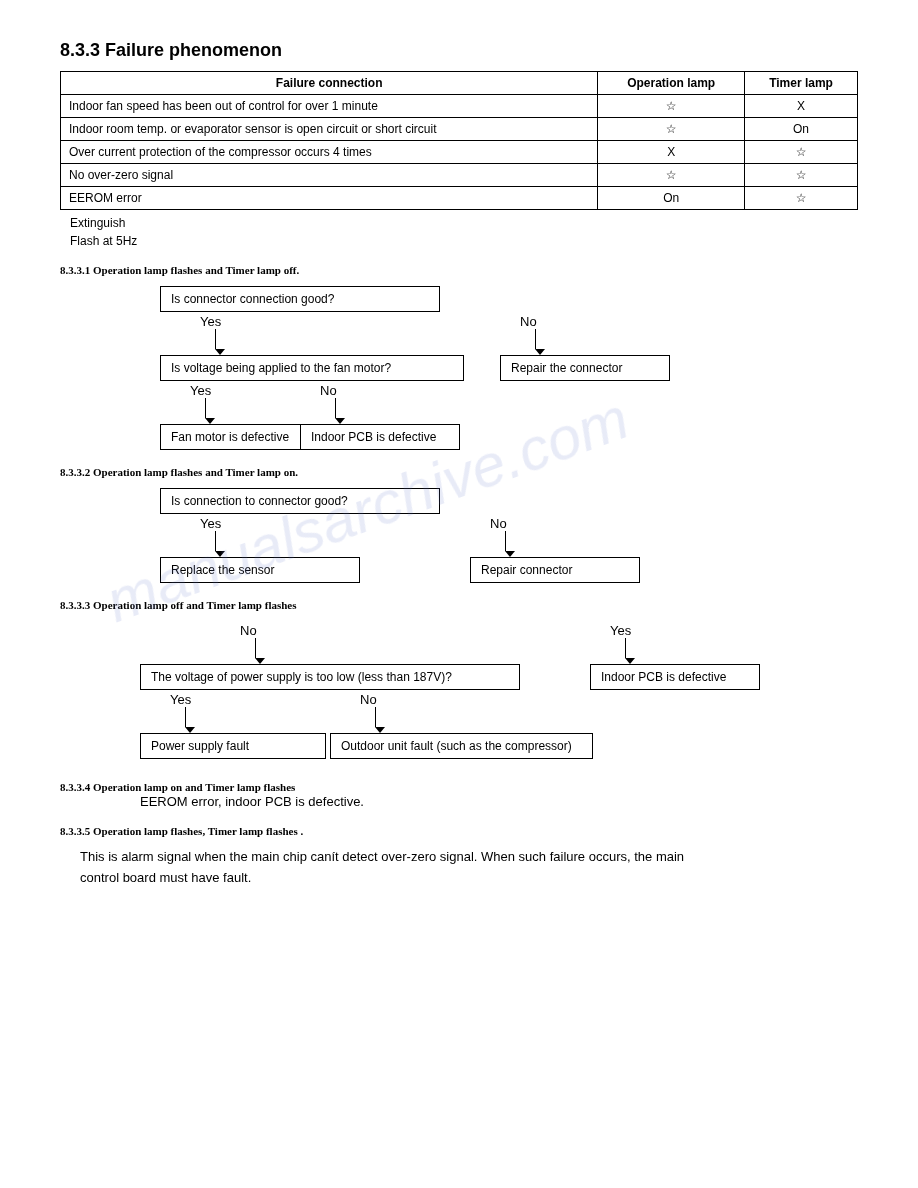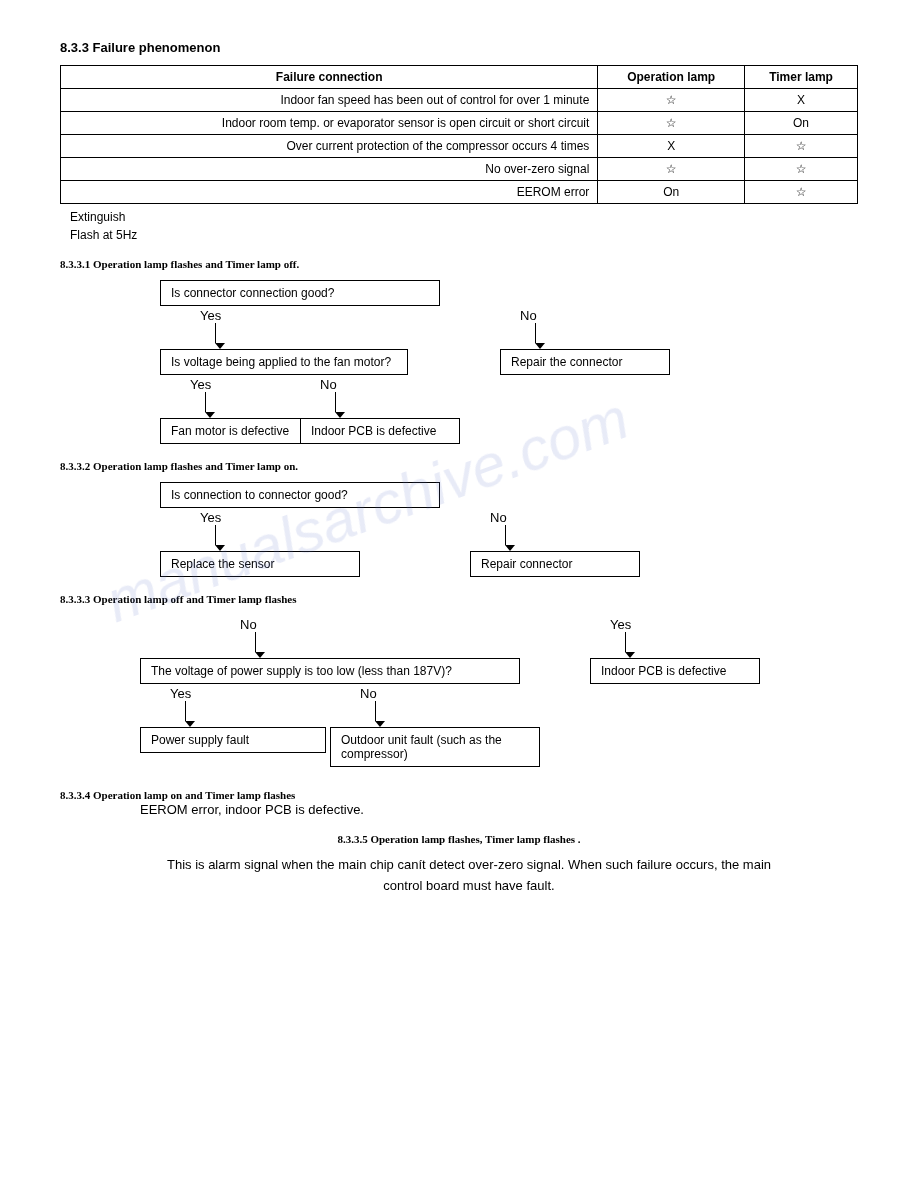--- a/index.html
+++ b/index.html
@@ -6,21 +6,21 @@
     body {
       background: #fff;
       font-family: Arial, sans-serif;
       font-size: 13px;
       color: #000;
       padding: 40px 60px;
       width: 918px;
       min-height: 1188px;
     }
     .section-title {
-      font-size: 13px;
+      font-size: 18px;
       font-weight: bold;
       margin-bottom: 10px;
     }
     .subsection-title {
       font-size: 11px;
       font-weight: bold;
       margin: 16px 0 10px 0;
       font-family: Liberation Serif, serif;
     }
     table {
@@ -32,21 +32,21 @@
       border: 1px solid #000;
       padding: 4px 8px;
       text-align: center;
       font-size: 12px;
     }
     th {
       background: #fff;
       font-weight: bold;
     }
     td:first-child {
-      text-align: right;
+      text-align: left;
     }
     .legend {
       font-size: 12px;
       margin: 4px 0 2px 10px;
     }
     .fc-box {
       border: 1px solid #000;
       padding: 5px 10px;
       display: inline-block;
       background: #fff;
@@ -141,21 +141,21 @@
   <div style="display:flex; align-items:flex-start; margin-left:60px; margin-top:0;">
 
     <div style="display:flex; flex-direction:column; align-items:flex-start; width:280px;">
       <div style="display:flex; align-items:center; margin-left:40px; margin-top:2px;">
         <span class="label-text">Yes</span>
       </div>
       <div style="display:flex; flex-direction:column; align-items:flex-start; margin-left:55px;">
         <div style="height:20px; width:1px; background:#000;"></div>
         <div style="width:0;height:0;border-left:5px solid transparent;border-right:5px solid transparent;border-top:6px solid #000;"></div>
       </div>
-      <div class="fc-box" style="width:248px; margin-left:0;">Is voltage being applied to the fan motor?</div>
+      <div class="fc-box" style="width:304px; margin-left:0;">Is voltage being applied to the fan motor?</div>
 
       <div style="display:flex; align-items:flex-start; width:260px; margin-top:0;">
         <div style="display:flex; flex-direction:column; align-items:flex-start; width:130px;">
           <div style="display:flex; align-items:center; margin-left:30px; margin-top:2px;">
             <span class="label-text">Yes</span>
           </div>
           <div style="display:flex; flex-direction:column; align-items:flex-start; margin-left:45px;">
             <div style="height:20px; width:1px; background:#000;"></div>
             <div style="width:0;height:0;border-left:5px solid transparent;border-right:5px solid transparent;border-top:6px solid #000;"></div>
           </div>
@@ -248,21 +248,21 @@
           <div class="fc-box" style="width:186px;">Power supply fault</div>
         </div>
         <div style="display:flex; flex-direction:column; align-items:flex-start; width:190px;">
           <div style="display:flex; align-items:center; margin-left:30px; margin-top:2px;">
             <span class="label-text">No</span>
           </div>
           <div style="display:flex; flex-direction:column; align-items:flex-start; margin-left:45px;">
             <div style="height:20px; width:1px; background:#000;"></div>
             <div style="width:0;height:0;border-left:5px solid transparent;border-right:5px solid transparent;border-top:6px solid #000;"></div>
           </div>
-          <div class="fc-box" style="width:210px;">Outdoor unit fault (such as the compressor)</div>
+          <div class="fc-box" style="width:263px;">Outdoor unit fault (such as the compressor)</div>
         </div>
       </div>
     </div>
 
     <div style="display:flex; flex-direction:column; align-items:flex-start; margin-left:20px;">
       <div style="display:flex; align-items:center; margin-left:20px; margin-top:2px;">
         <span class="label-text">Yes</span>
       </div>
       <div style="display:flex; flex-direction:column; align-items:flex-start; margin-left:35px;">
         <div style="height:20px; width:1px; background:#000;"></div>
@@ -271,18 +271,18 @@
       <div class="fc-box" style="width:170px;">Indoor PCB is defective</div>
     </div>
   </div>
 </div>
 
 <div style="margin-top: 20px;">
   <span class="subsection-title">8.3.3.4   Operation lamp on and Timer lamp flashes</span><br>
   <span style="margin-left: 80px; font-size:13px;">EEROM error, indoor PCB is defective.</span>
 </div>
 
-<div style="margin-top: 10px; text-align: center;">
+<div style="margin-top: 10px;">
   <div class="subsection-title">8.3.3.5   Operation lamp flashes, Timer lamp flashes .</div>
   <div style="margin-left: 20px; font-size:13px; line-height:1.6;">
     This is alarm signal when the main chip canít detect over-zero signal. When such failure occurs, the main<br>control board must have fault.
   </div>
 </div>
 
 </body></html>

